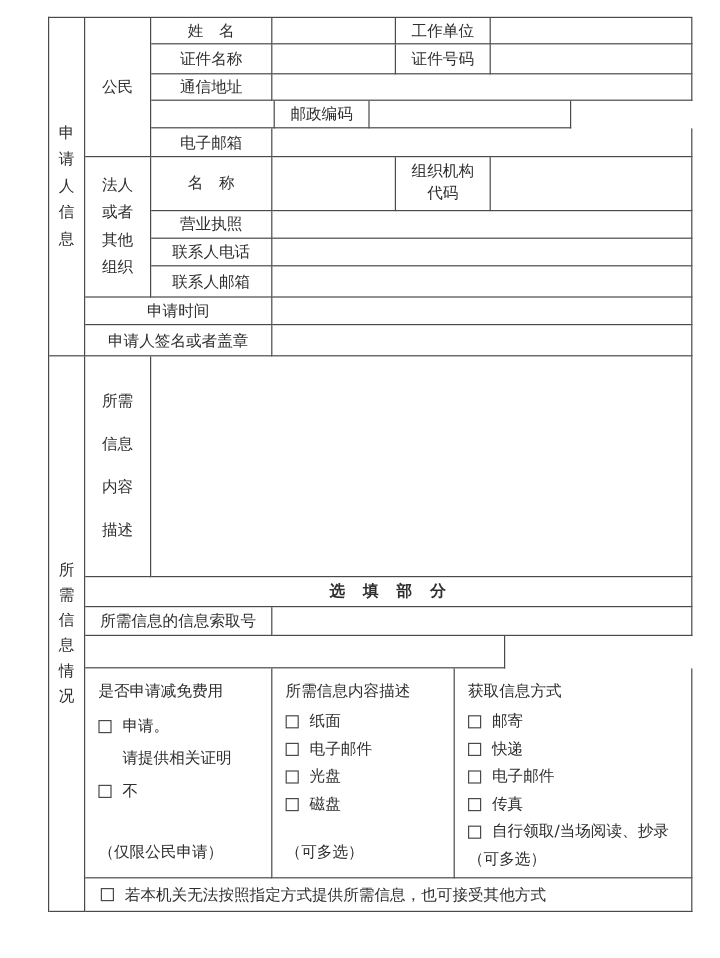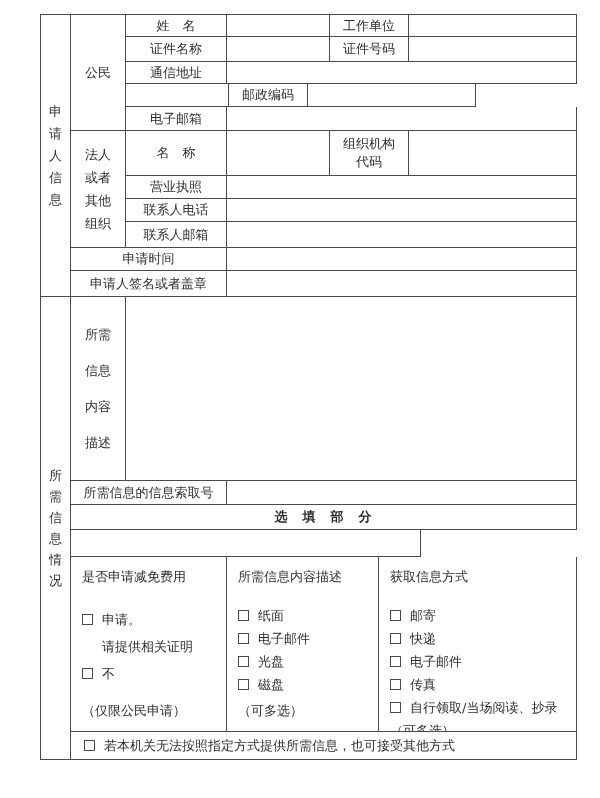--- a/index.html
+++ b/index.html
@@ -53,21 +53,21 @@
   .k3 { width: 198px; }
   .hdr { font-weight: bold; letter-spacing: 1px; }
   .chk {
     align-items: flex-start;
     justify-content: flex-start;
     flex-direction: column;
     text-align: left;
     padding: 8px 8px 9px 11px;
     line-height: 23px;
   }
-  .chk .title { margin-bottom: 16px; }
+  .chk .title { margin-bottom: 2px; }
   .item { display: flex; align-items: center; }
   .cb {
     width: 11px; height: 11px;
     border: 1px solid #4a4a4a;
     display: inline-block;
     margin-right: 9px;
     flex-shrink: 0;
     background: #fff;
   }
   .noteline { padding-left: 20px; }
@@ -169,29 +169,29 @@
     </div>
     <div class="secbody">
 
       <div class="r" style="height:184px">
         <div class="c wB">
           <div class="wrap2d">所需信息内容描述</div>
         </div>
         <div class="c wRest"></div>
       </div>
 
+      <div class="r" style="height:25px">
+        <div class="c wFull hdr">选　填　部　分</div>
+      </div>
+
       <div class="r" style="height:24px">
         <div class="c wBC">所需信息的信息索取号</div>
         <div class="c wDEF"></div>
       </div>
 
-      <div class="r" style="height:25px">
-        <div class="c wFull hdr">选　填　部　分</div>
-      </div>
-
       <div class="r" style="height:27px">
         <div class="c wDEF"></div>
       </div>
 
       <div class="r" style="height:175px">
 
         <div class="c k1 chk fee">
           <div class="title">是否申请减免费用</div>
           <div class="item">
             <span class="cb"></span>

